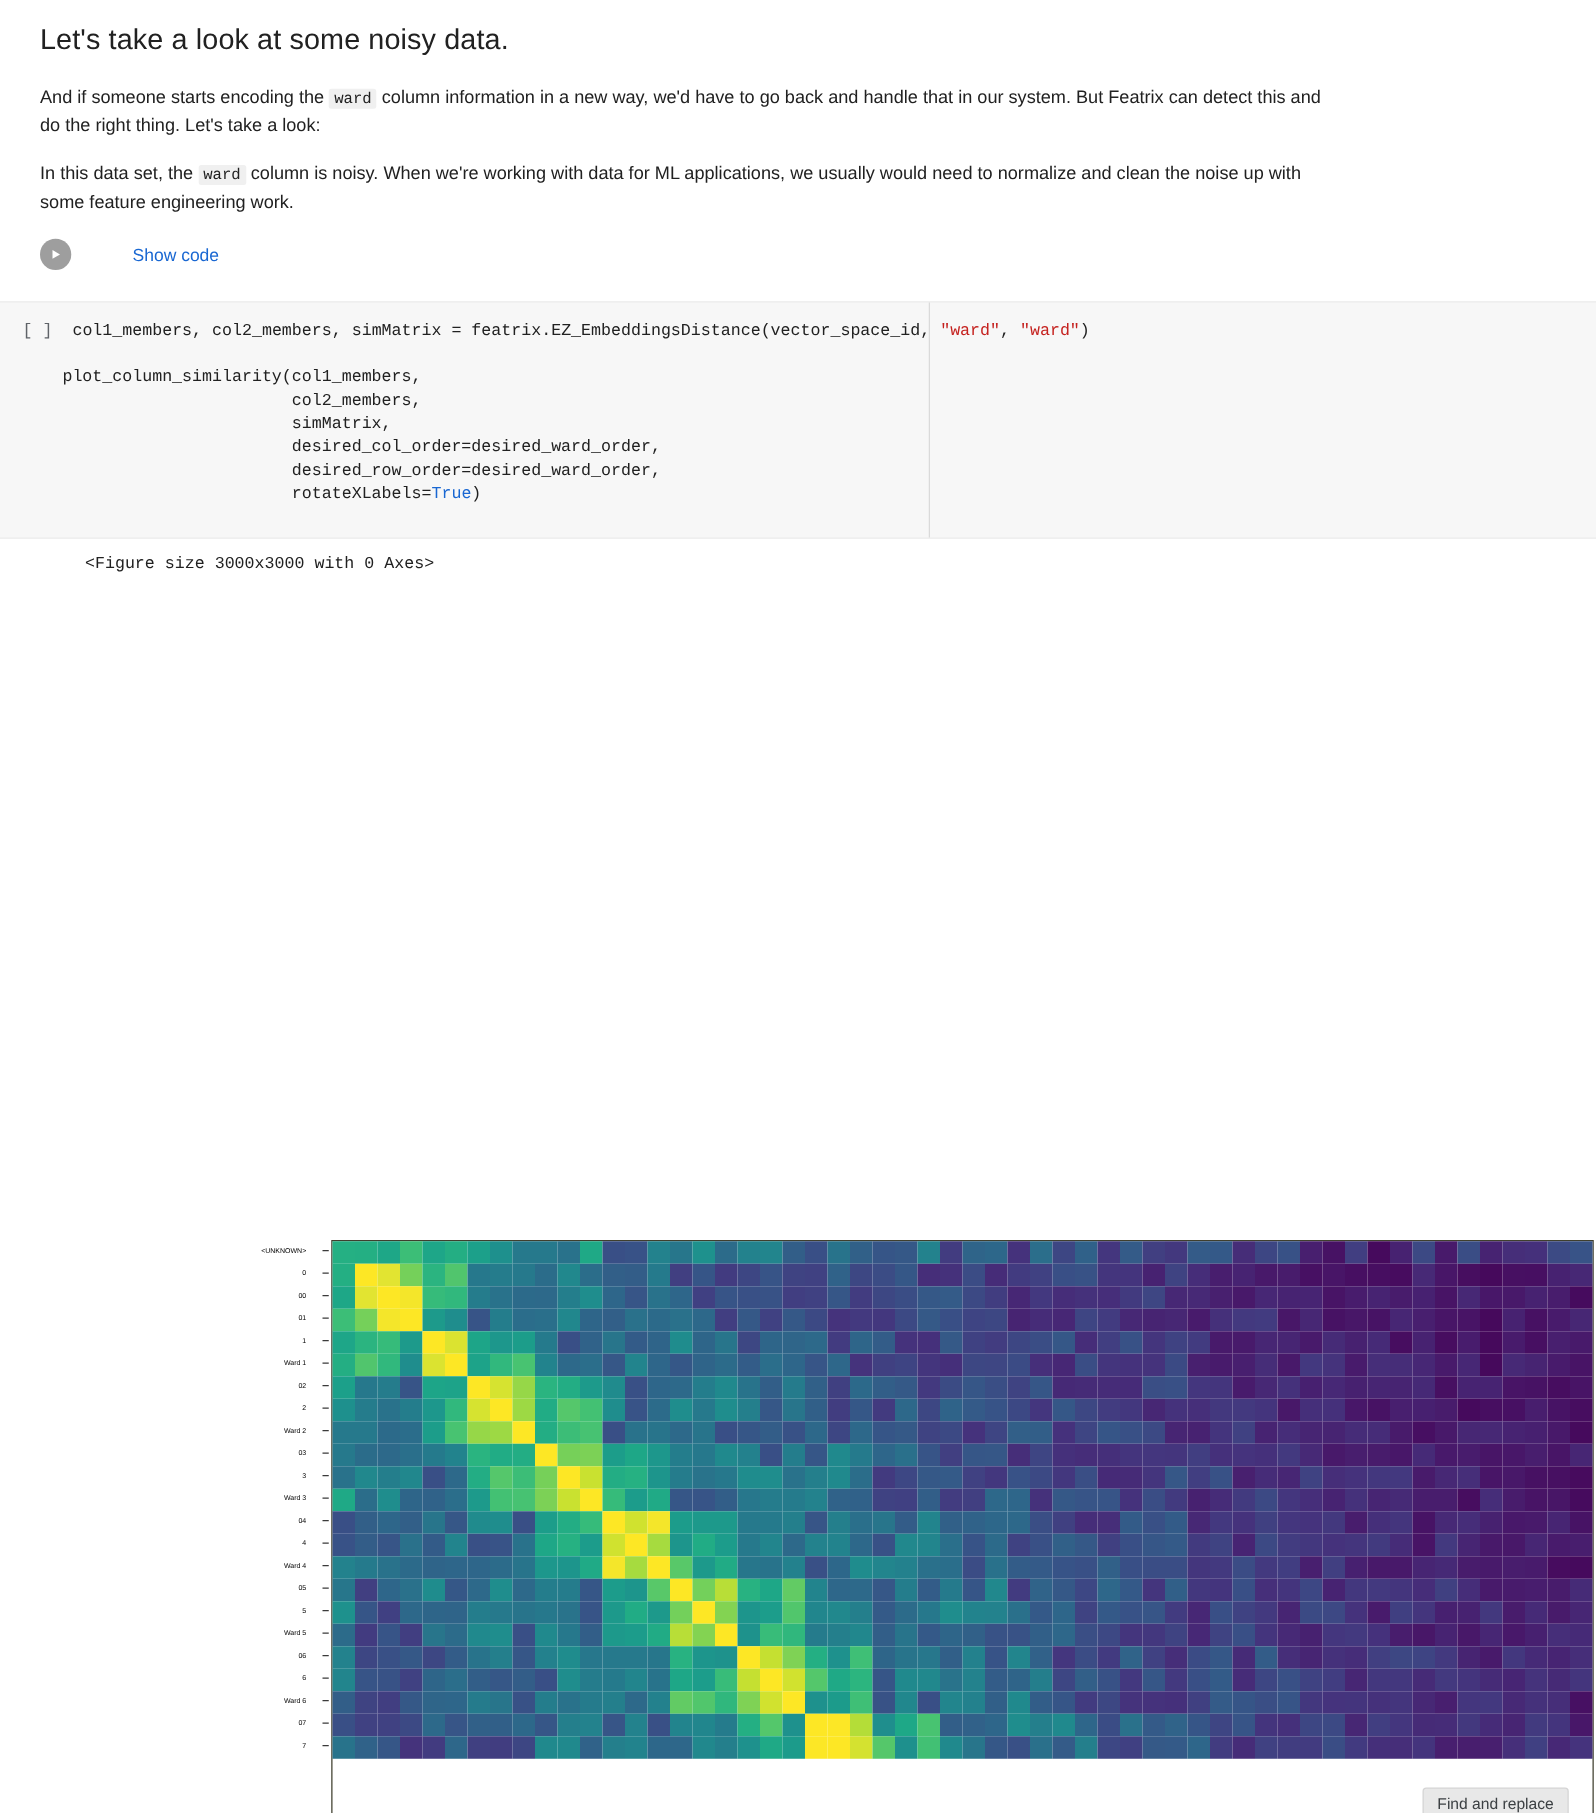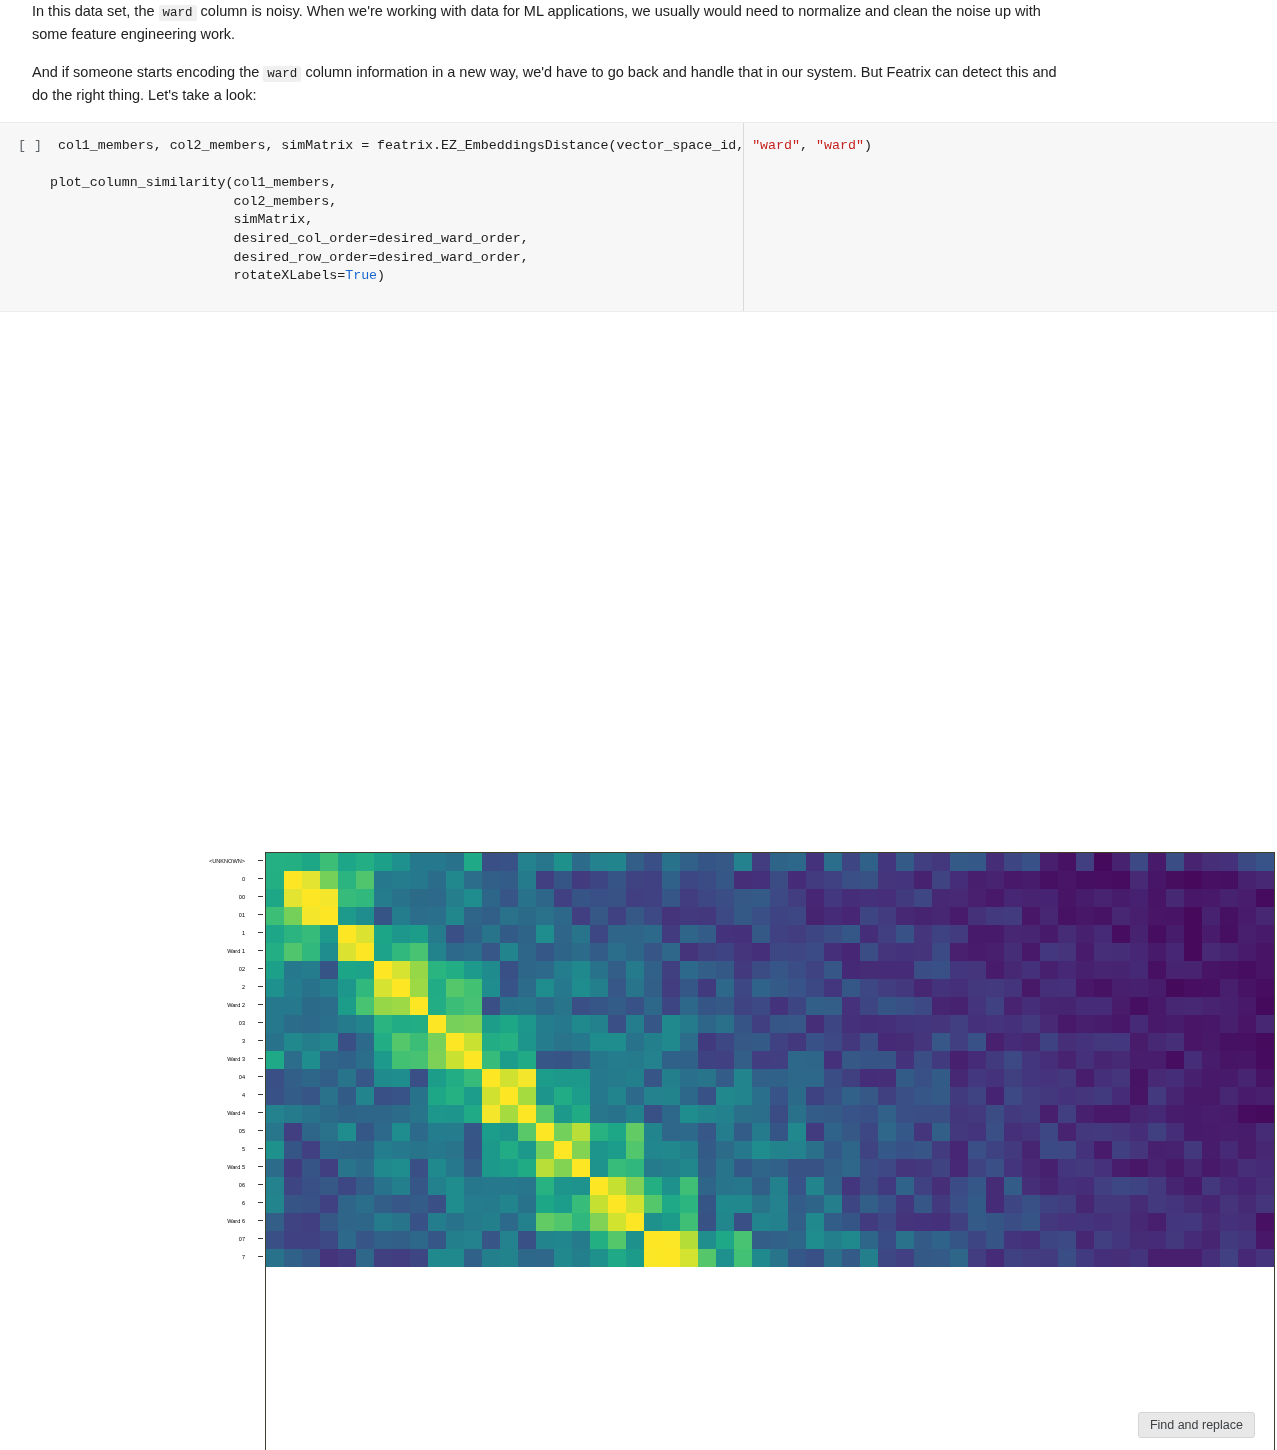--- a/index.html
+++ b/index.html
@@ -163,41 +163,51 @@
     cursor: pointer;
     font-family: "Liberation Sans", sans-serif;
   }
 </style>
 </head>
 <body>
 
 <div class="page">
 
   <div class="prose">
+    <h1 class="nb-title">Let's take a look at some noisy data.</h1>
+
+    <p class="nb-para"><span>And if someone starts encoding the </span><code class="inline">ward</code><span> column information in a new way, we'd have to go back and handle that in our system. But Featrix can detect this and do the right thing. Let's take a look:</span></p>
 
     <p class="nb-para"><span>In this data set, the </span><code class="inline">ward</code><span> column is noisy. When we're working with data for ML applications, we usually would need to normalize and clean the noise up with some feature engineering work.</span></p>
 
-    <p class="nb-para"><span>And if someone starts encoding the </span><code class="inline">ward</code><span> column information in a new way, we'd have to go back and handle that in our system. But Featrix can detect this and do the right thing. Let's take a look:</span></p>
-
   </div>
 
+  <div class="showcode-row">
+    <div class="play-btn">
+      <svg width="11" height="11" viewBox="0 0 11 11" aria-hidden="true">
+          <polygon points="3,2 9,5.5 3,9" fill="#ffffff"></polygon>
+        </svg>
+    </div>
+    <a class="showcode-link">Show code</a>
+  </div>
 
   <div class="code-cell">
     <div class="code-divider"></div>
     <div class="code-body"><span class="prompt">[ ]</span>  <span>col1_members, col2_members, simMatrix = featrix.EZ_EmbeddingsDistance(vector_space_id, </span><span class="tok-str">"ward"</span><span>, </span><span class="tok-str">"ward"</span><span>)</span>
 
     <span>plot_column_similarity(col1_members,</span>
     <span>                       col2_members,</span>
     <span>                       simMatrix,</span>
     <span>                       desired_col_order=desired_ward_order,</span>
     <span>                       desired_row_order=desired_ward_order,</span>
     <span>                       rotateXLabels=</span><span class="tok-kw">True</span><span>)</span></div>
   </div>
 
   <div class="output-area">
+    <div class="fig-text">&lt;Figure size 3000x3000 with 0 Axes&gt;</div>
 
     <div class="heatmap-wrap">
       <div class="hm-ylabels" id="hm-ylabels">
           <div class="hm-ylabel">&lt;UNKNOWN&gt;</div>
           <div class="hm-ylabel">0</div>
           <div class="hm-ylabel">00</div>
           <div class="hm-ylabel">01</div>
           <div class="hm-ylabel">1</div>
           <div class="hm-ylabel">Ward 1</div>
           <div class="hm-ylabel">02</div>

